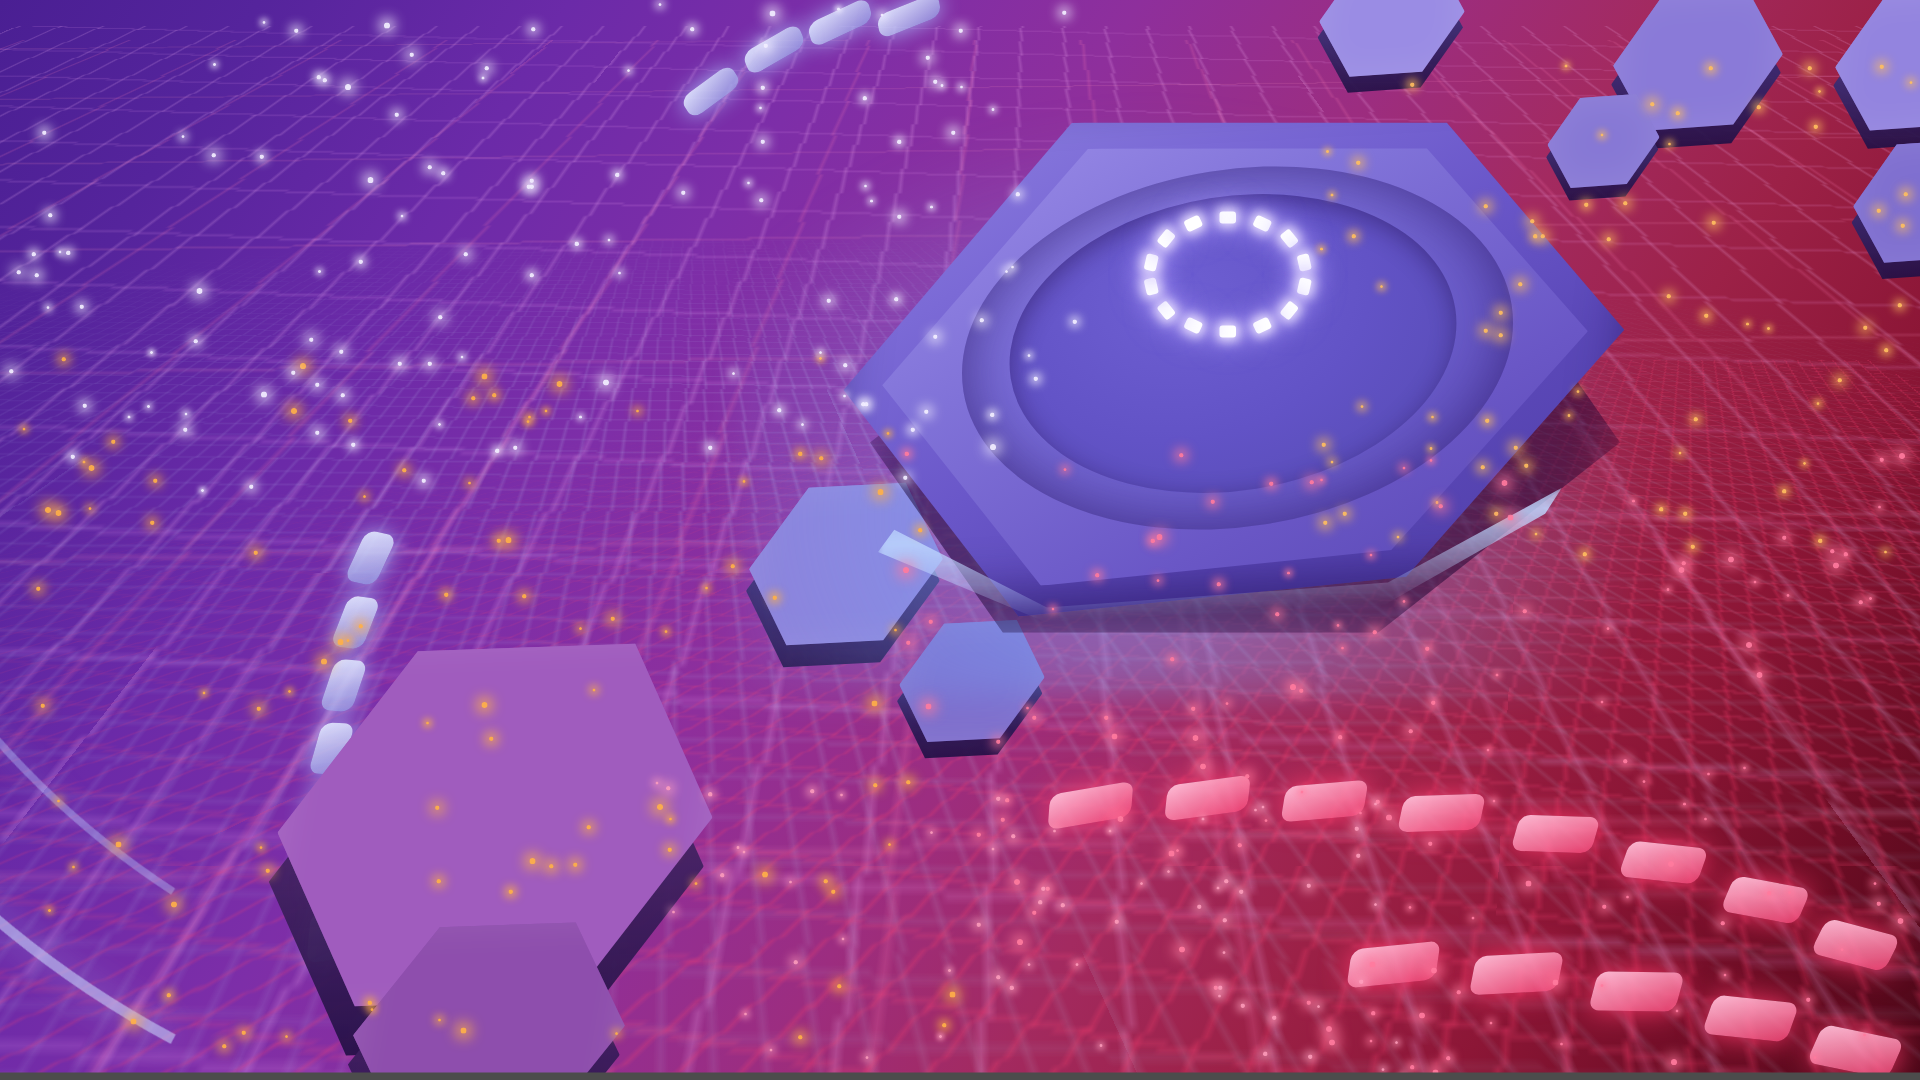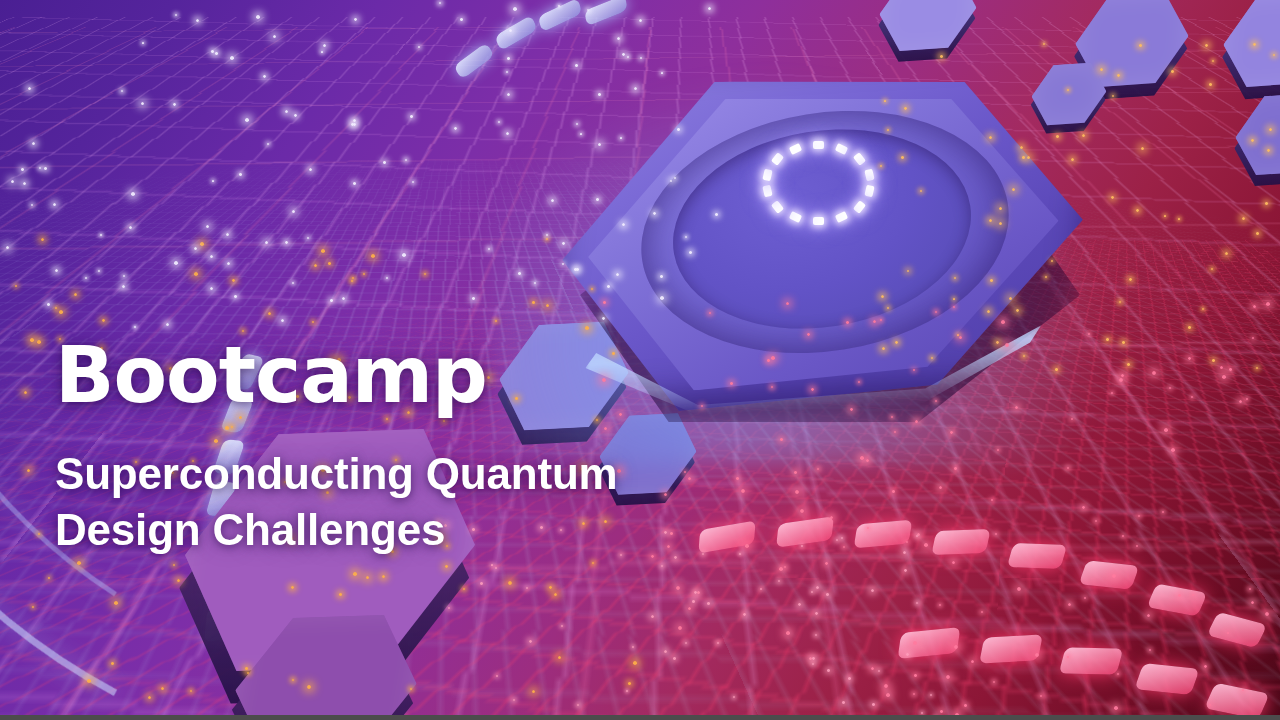--- a/index.html
+++ b/index.html
@@ -833,22 +833,15 @@
       <div class="dot" style="left: 661px; top: 565px; width: 2.3px; height: 2.3px; background: rgba(255, 160, 190, 0.9); box-shadow: rgba(255, 160, 190, 0.9) 0px 0px 5.6px 1.9px;"></div>
       <div class="dot" style="left: 626px; top: 690px; width: 1.6px; height: 1.6px; background: rgba(255, 160, 190, 0.9); box-shadow: rgba(255, 160, 190, 0.9) 0px 0px 3.9px 1.3px;"></div>
       <div class="dot" style="left: 916px; top: 535px; width: 2.1px; height: 2.1px; background: rgba(255, 160, 190, 0.9); box-shadow: rgba(255, 160, 190, 0.9) 0px 0px 5.1px 1.7px;"></div>
       <div class="dot" style="left: 904px; top: 569px; width: 2.9px; height: 2.9px; background: rgba(255, 160, 190, 0.9); box-shadow: rgba(255, 160, 190, 0.9) 0px 0px 7px 2.3px;"></div>
       <div class="dot" style="left: 529px; top: 640px; width: 2.9px; height: 2.9px; background: rgba(255, 160, 190, 0.9); box-shadow: rgba(255, 160, 190, 0.9) 0px 0px 6.9px 2.3px;"></div>
       <div class="dot" style="left: 903px; top: 551px; width: 3px; height: 3px; background: rgba(255, 160, 190, 0.9); box-shadow: rgba(255, 160, 190, 0.9) 0px 0px 7.2px 2.4px;"></div>
       <div class="dot" style="left: 540px; top: 526px; width: 2.7px; height: 2.7px; background: rgba(255, 160, 190, 0.9); box-shadow: rgba(255, 160, 190, 0.9) 0px 0px 6.6px 2.2px;"></div>
       <div class="dot" style="left: 664px; top: 650px; width: 3px; height: 3px; background: rgba(255, 160, 190, 0.9); box-shadow: rgba(255, 160, 190, 0.9) 0px 0px 7.2px 2.4px;"></div>
     </div>
 
-  <div id="text-block">
-    <h1 id="slide-title">Bootcamp</h1>
-    <div id="slide-subtitle">
-      <span class="sub-line">Superconducting Quantum</span>
-      <span class="sub-line">Design Challenges</span>
-    </div>
-  </div>
 
   <div id="bottom-bar"></div>
 </div>
 
 </body></html>

